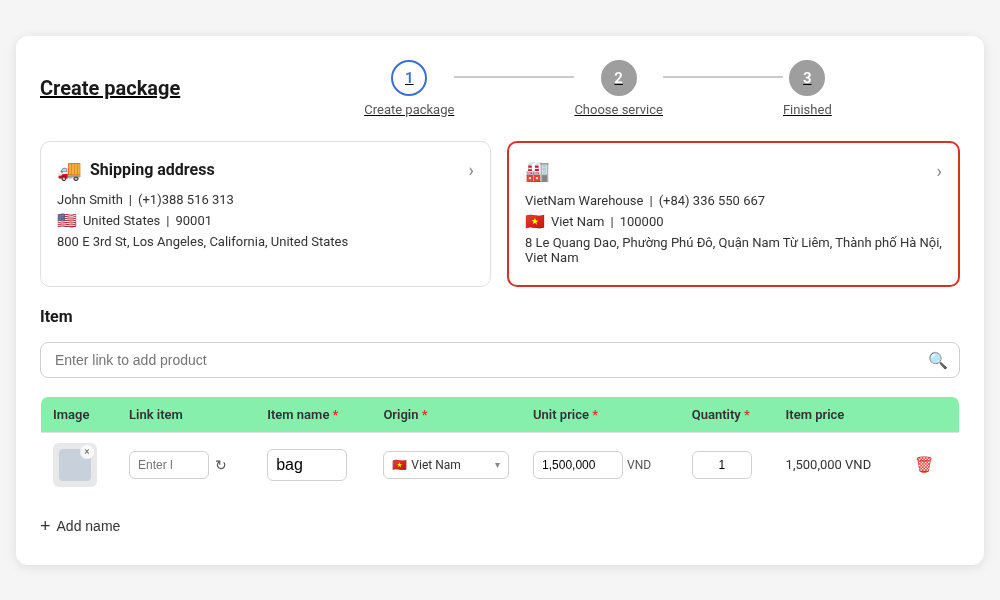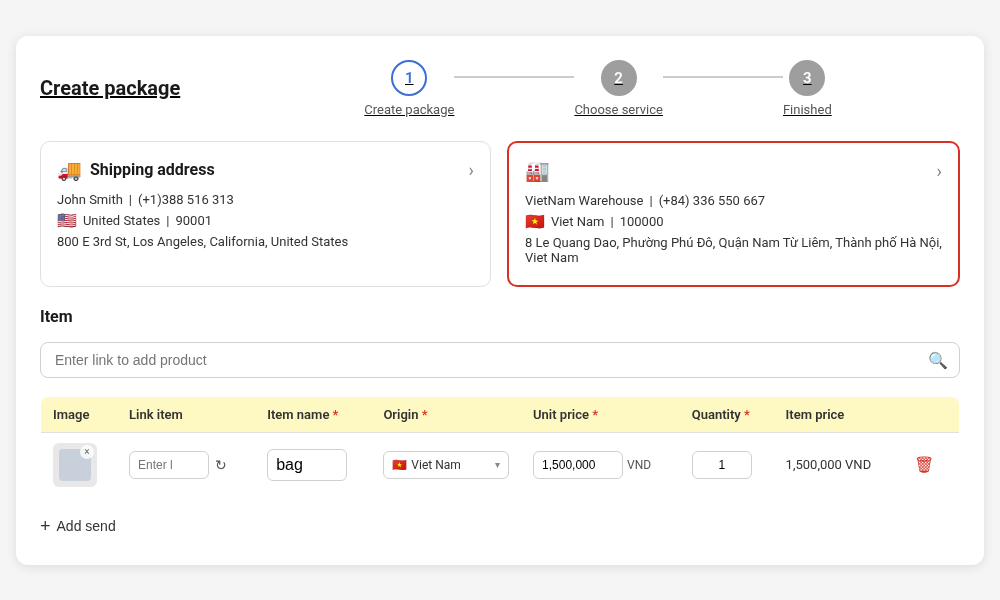--- a/index.html
+++ b/index.html
@@ -171,21 +171,21 @@
     
     .item-table {
       width: 100%;
       border-collapse: collapse;
       border: 1px solid #e0e0e0;
       border-radius: 8px;
       overflow: hidden;
       margin-bottom: 14px;
     }
     .item-table th {
-      background: #fef9c3;
+      background: #86efac;
       text-align: left;
       padding: 10px 12px;
       font-size: 13px;
       font-weight: 600;
       color: #333;
       border-bottom: 1px solid #e0e0e0;
     }
     .item-table th .required {
       color: #d93025;
     }
@@ -469,16 +469,16 @@
           </td>
           <td>
             <button class="delete-btn">🗑</button>
           </td>
         </tr>
       </tbody>
     </table>
 
     <button class="add-item-btn">
       <span class="add-item-icon">+</span>
-      <span>Add send</span>
+      <span>Add name</span>
     </button>
   </div>
 </div>
 
 </body></html>

